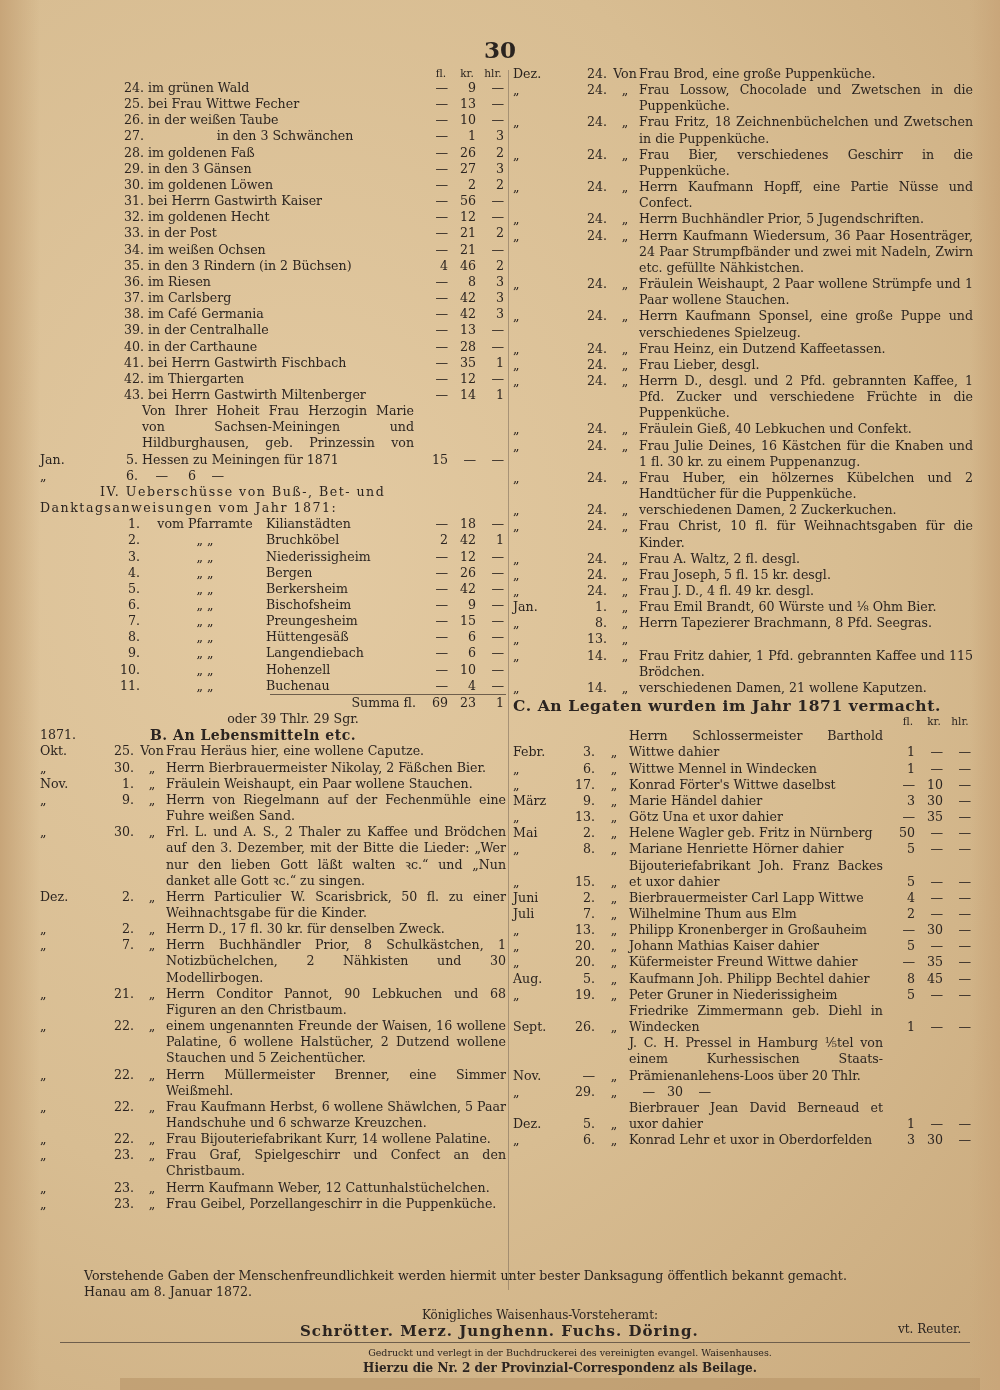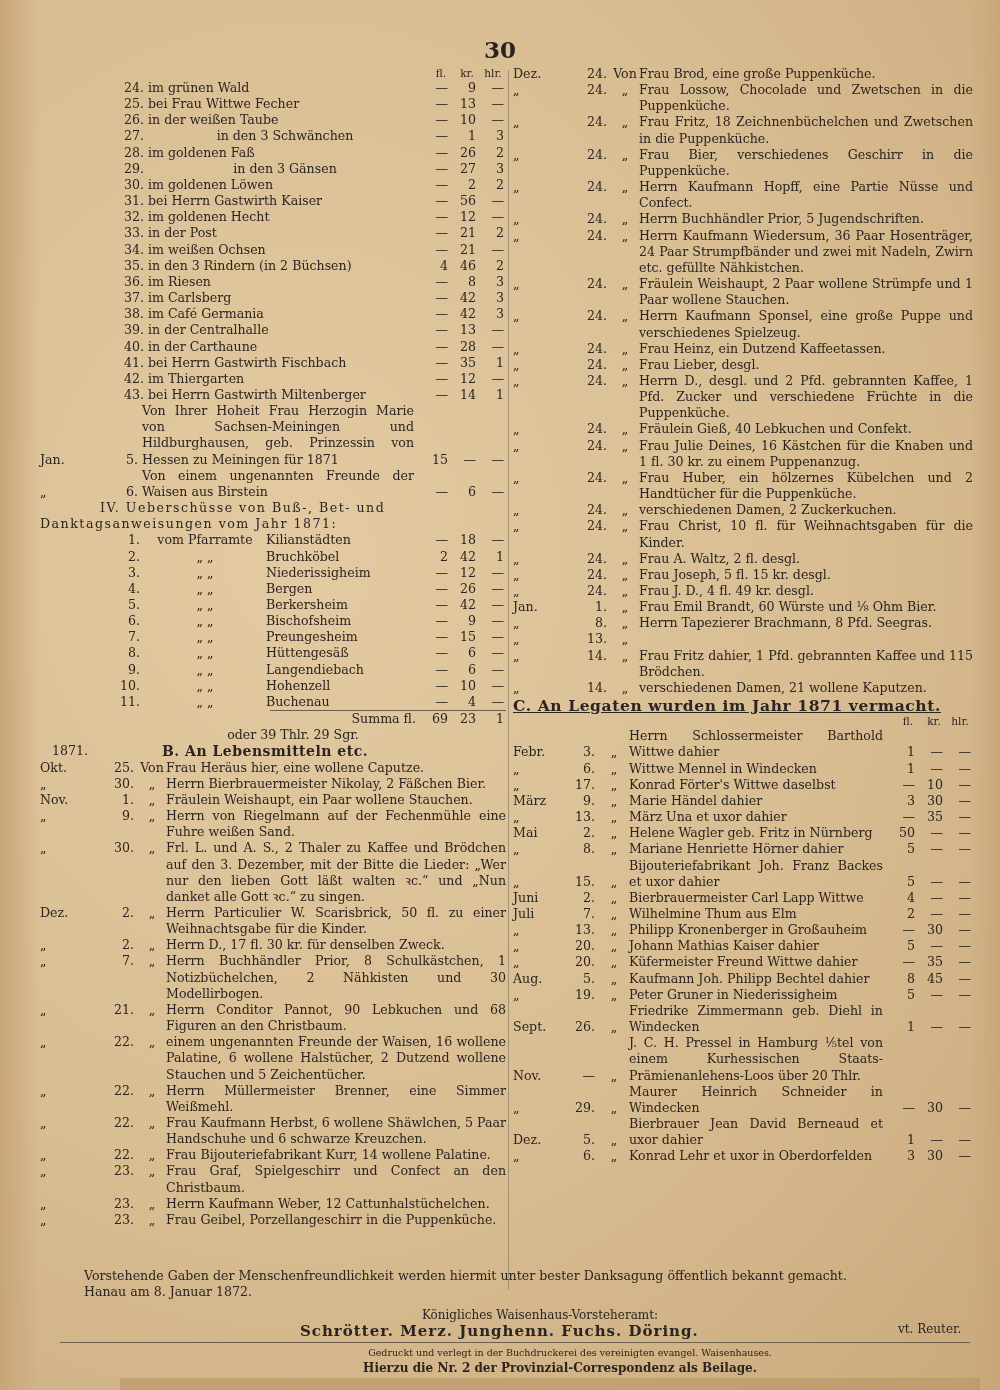--- a/index.html
+++ b/index.html
@@ -45,25 +45,25 @@
   .jan-row .mon { width:40px; }
   .section-iv { padding-left:50px; letter-spacing:1.5px; }
   .iv-row .num { width:100px; flex:none; text-align:right; padding-right:4px; }
   .iv-row .by { width:122px; flex:none; text-align:center; }
   .iv-row .place { flex:1; }
 
   .summa { display:flex; justify-content:flex-end; }
   .summa-rule { margin-left:230px; border-top:1px solid #6e5e4c; }
   .oder { text-align:center; padding-left:40px; }
 
-  .b-header { display:flex; font-weight:normal;margin-left:12px; }
+  .b-header { display:flex; font-weight:normal; }
   .b-header .yr { width:110px; }
   .b-header .ttl { font-weight:bold; font-size:14px; letter-spacing:0.5px; }
 
-  .c-title { font-weight:bold; font-size:15.5px; letter-spacing:0.6px; margin-top:2px; white-space:nowrap;text-decoration:underline; }
+  .c-title { font-weight:bold; font-size:15.5px; letter-spacing:0.6px; margin-top:2px; white-space:nowrap; }
 
   .footer-note { position:absolute; left:84px; top:1268px; width:880px; font-size:12.6px; line-height:16px; }
   .signoff-title { position:absolute; left:0; width:1000px; top:1308px; text-align:center; font-size:12px; padding-left:40px; }
   .signatures { position:absolute; left:300px; top:1322px; font-weight:bold; font-size:15px; letter-spacing:1px; }
   .signature-right { position:absolute; left:898px; top:1322px; font-size:12px; }
   .footer-rule { position:absolute; left:60px; top:1342px; width:910px; height:1px; background:#6e5e4c; }
   .printer { position:absolute; left:0; width:1000px; top:1347px; text-align:center; font-size:9.5px; padding-left:70px; }
   .beilage { position:absolute; left:0; width:1000px; top:1361px; text-align:center; font-size:12px; font-weight:bold; padding-left:60px; }
   .tear { position:absolute; left:120px; top:1378px; width:860px; height:12px; background:#b89468; opacity:0.6; }
 </style>
@@ -124,21 +124,21 @@
           <span class="num">28.</span>
           <span class="txt" style="text-align:left">im goldenen Faß</span>
           <span class="money">
             <span>—</span>
             <span>26</span>
             <span>2</span>
           </span>
         </div>
         <div class="row">
           <span class="num">29.</span>
-          <span class="txt" style="text-align:center">in den 3 Gänsen</span>
+          <span class="txt" style="text-align:left">in den 3 Gänsen</span>
           <span class="money">
             <span>—</span>
             <span>27</span>
             <span>3</span>
           </span>
         </div>
         <div class="row">
           <span class="num">30.</span>
           <span class="txt" style="text-align:left">im goldenen Löwen</span>
           <span class="money">
@@ -272,21 +272,20 @@
           <span class="txt" style="padding-right:8px">Von Ihrer Hoheit Frau Herzogin Marie von Sachsen-Meiningen und Hildburghausen, geb. Prinzessin von Hessen zu Meiningen für 1871</span>
           <span class="money">
             <span>15</span>
             <span>—</span>
             <span>—</span>
           </span>
         </div>
         <div class="row jan-row" style="align-items:flex-end">
           <span class="mon">„</span>
           <span class="day" style="width:58px">6.</span>
-          <span class="txt" style="padding-right:8px">Von einem ungenannten Freunde der Waisen aus Birstein</span>
           <span class="money">
             <span>—</span>
             <span>6</span>
             <span>—</span>
           </span>
         </div>
       </div>
 
     <div class="section-iv">
       <div style="padding-left:10px">IV. Ueberschüsse von Buß-, Bet- und</div>
@@ -719,21 +718,21 @@
           <span class="money">
             <span>3</span>
             <span>30</span>
             <span>—</span>
           </span>
         </div>
         <div class="row" style="align-items:flex-end">
           <span class="mon" style="width:48px">„</span>
           <span class="day" style="width:34px">13.</span>
           <span class="ditto" style="width:30px">„</span>
-          <span class="txt" style="padding-right:6px">März Una et uxor dahier</span>
+          <span class="txt" style="padding-right:6px">Götz Una et uxor dahier</span>
           <span class="money">
             <span>—</span>
             <span>35</span>
             <span>—</span>
           </span>
         </div>
         <div class="row" style="align-items:flex-end">
           <span class="mon" style="width:48px">Mai</span>
           <span class="day" style="width:34px">2.</span>
           <span class="ditto" style="width:30px">„</span>
@@ -862,21 +861,20 @@
           <span class="money">
             <span></span>
             <span></span>
             <span></span>
           </span>
         </div>
         <div class="row" style="align-items:flex-end">
           <span class="mon" style="width:48px">„</span>
           <span class="day" style="width:34px">29.</span>
           <span class="ditto" style="width:30px">„</span>
-          <span class="txt" style="padding-right:6px">Maurer Heinrich Schneider in Windecken</span>
           <span class="money">
             <span>—</span>
             <span>30</span>
             <span>—</span>
           </span>
         </div>
         <div class="row" style="align-items:flex-end">
           <span class="mon" style="width:48px">Dez.</span>
           <span class="day" style="width:34px">5.</span>
           <span class="ditto" style="width:30px">„</span>

